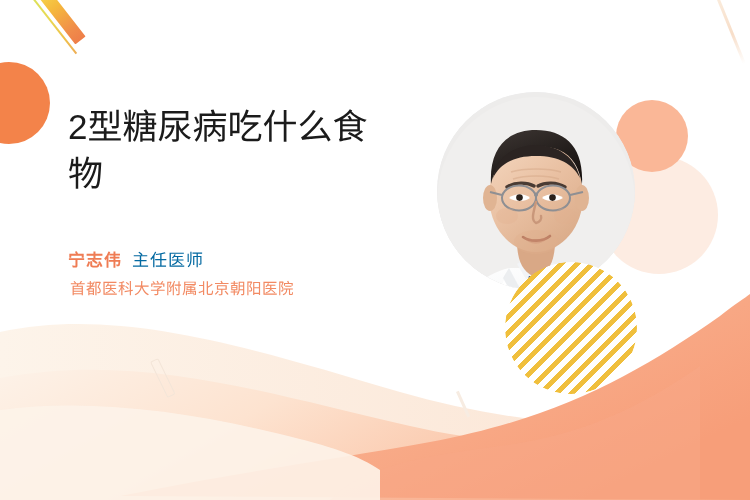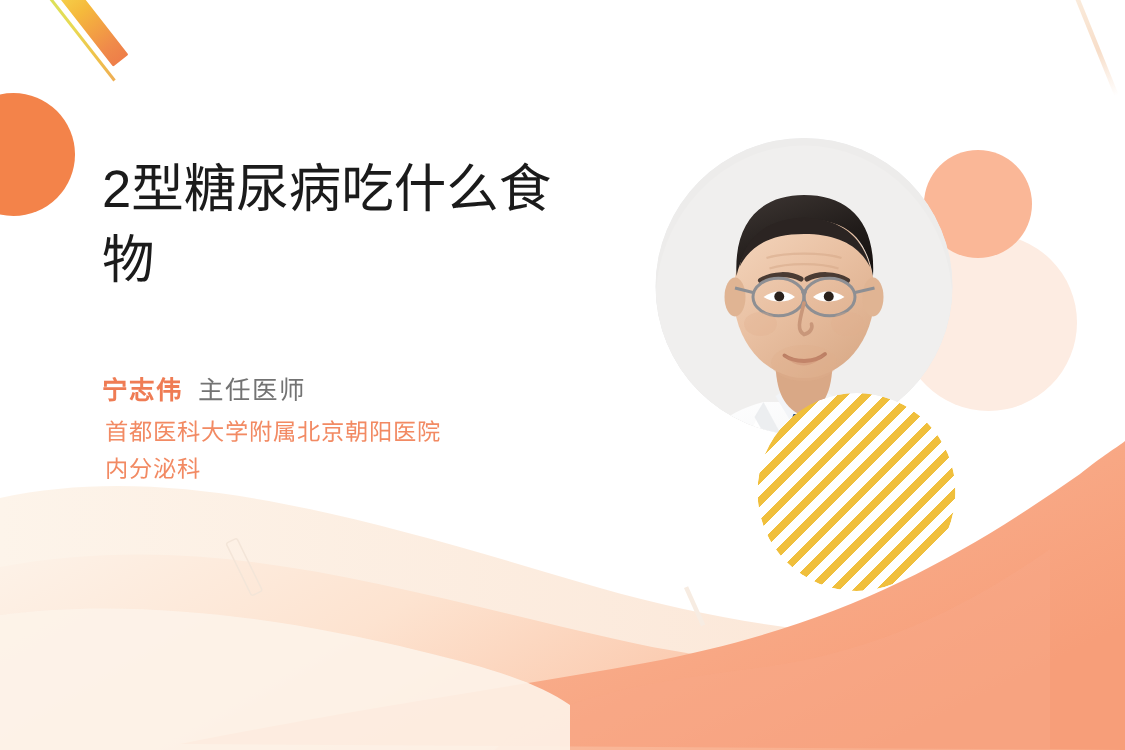--- a/index.html
+++ b/index.html
@@ -186,21 +186,21 @@
   .doc-name {
     font-size: 17px;
     font-weight: 700;
     color: #ef7c54;
     letter-spacing: 1px;
     text-align: center;
   }
   .doc-title {
     font-size: 17px;
     font-weight: 400;
-    color: #737373;
+    color: #0369a1;
     letter-spacing: 1px;
     margin-left: 10px;
     text-align: center;
   }
   .doc-hospital,
   .doc-dept {
     font-size: 15.5px;
     font-weight: 400;
     color: #f28a63;
     line-height: 1.5;
@@ -364,16 +364,15 @@
   <div class="text-block">
     <div class="headline">2型糖尿病吃什么食</div>
     <div class="headline">物</div>
   </div>
 
   <div class="doctor-block">
     <div class="doc-line-1">
       <span class="doc-name">宁志伟</span><span class="doc-title">主任医师</span>
     </div>
     <div class="doc-hospital">首都医科大学附属北京朝阳医院</div>
-    <div class="doc-dept">内分泌科</div>
   </div>
 
 </div>
 
 </body></html>

